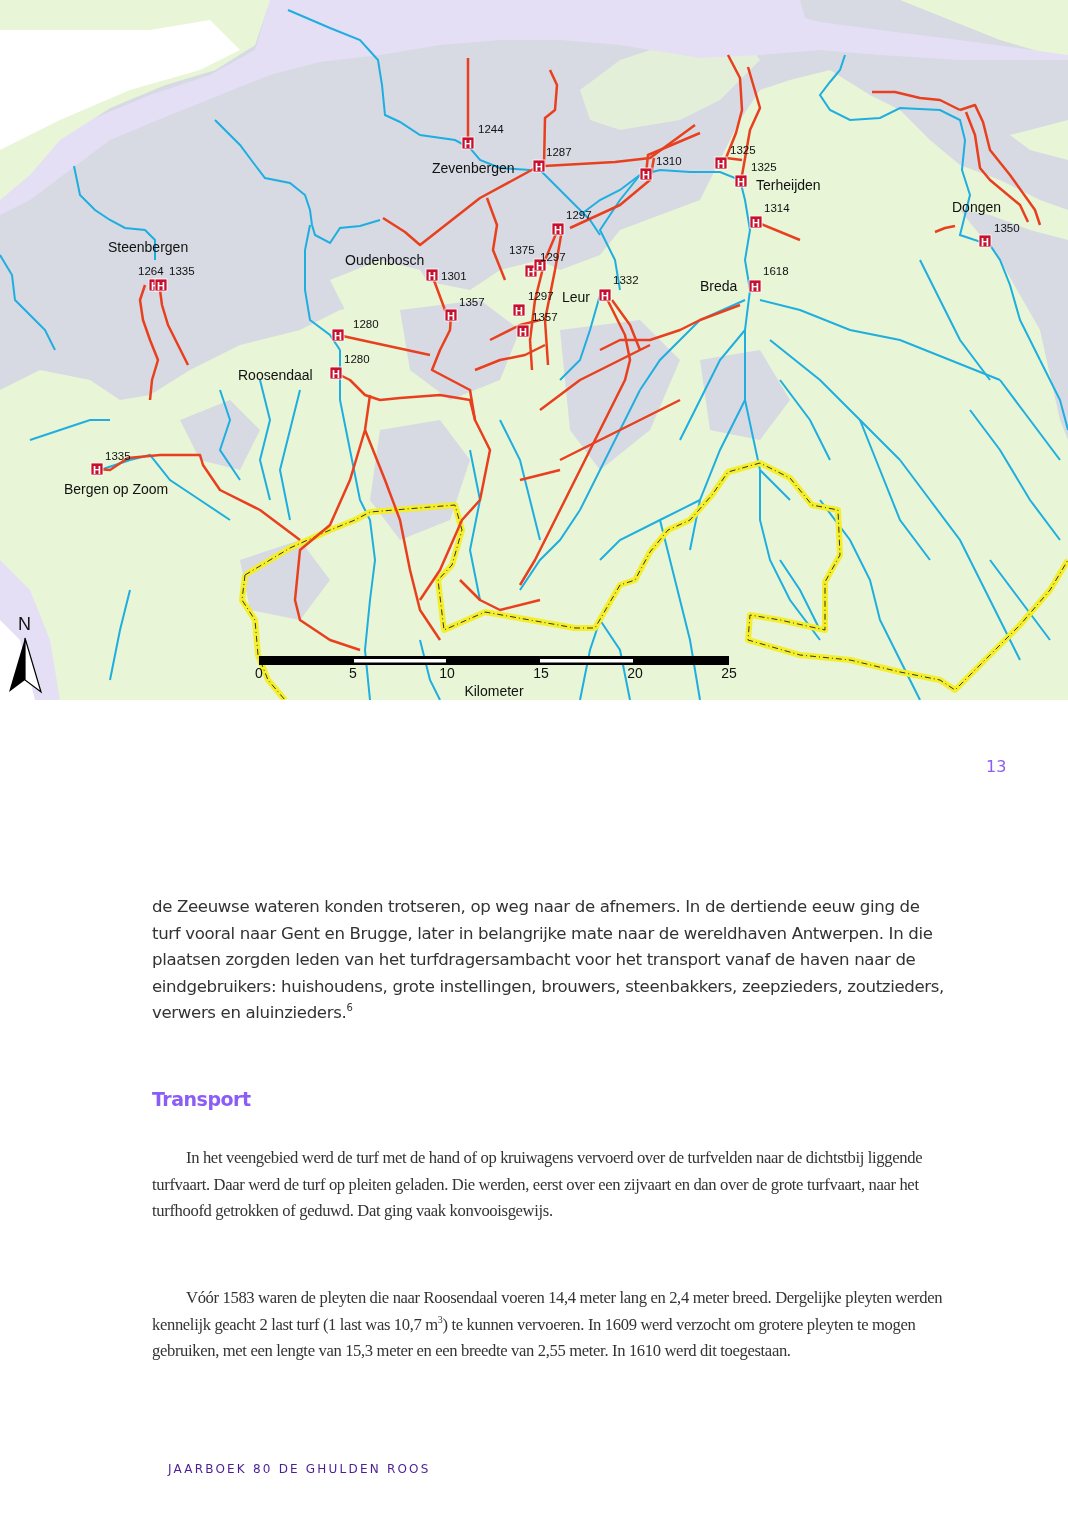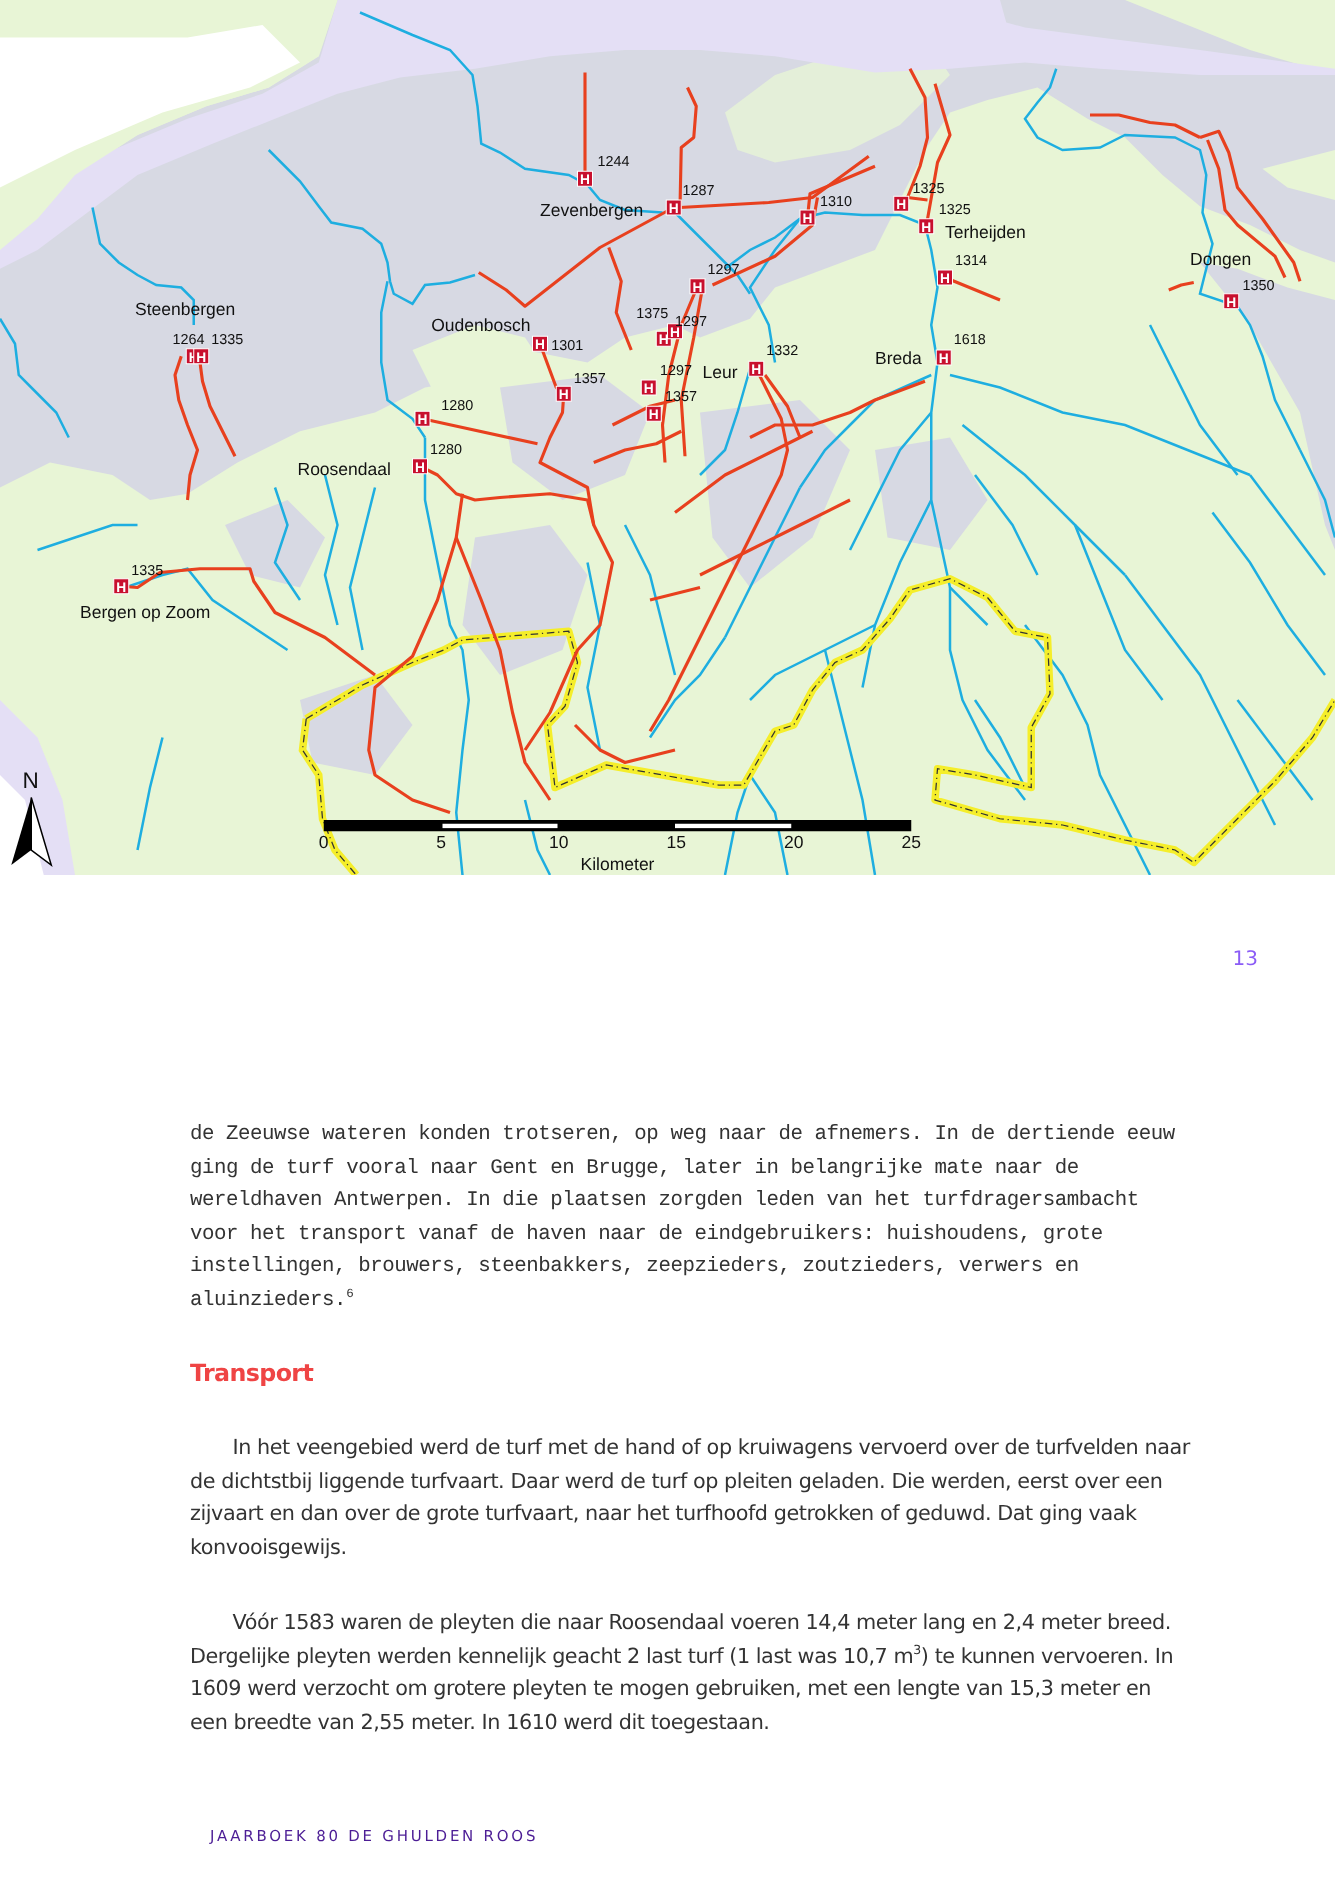--- a/index.html
+++ b/index.html
@@ -6,22 +6,22 @@
   body{width:1068px;height:1516px;position:relative;overflow:hidden;font-family:"DejaVu Sans",sans-serif;color:#2a2a2a;}
   #map{position:absolute;left:0;top:0;width:1068px;height:700px;overflow:hidden;background:#d7d9e3;}
   #map svg{position:absolute;left:0;top:0;}
   .place{font-family:"Liberation Sans",sans-serif;font-size:14px;fill:#111;}
   .yr{font-family:"Liberation Sans",sans-serif;font-size:11.5px;fill:#111;}
   .scale-lbl{font-family:"Liberation Sans",sans-serif;font-size:14px;fill:#111;}
   .caption{position:absolute;left:152px;top:726px;width:760px;font-family:"DejaVu Sans",sans-serif;font-style:italic;font-size:16.5px;line-height:26px;color:#333;letter-spacing:-0.2px;}
   .pagenum{position:absolute;left:986px;top:757px;font-size:16px;color:#8b5cf6;}
   .body-text{position:absolute;left:152px;width:800px;font-family:"DejaVu Sans",sans-serif;font-size:16.6px;line-height:26.5px;color:#333;letter-spacing:-0.35px;}
   .body-text p{margin:0;}
-  .indent{text-indent:34px;}
-  .heading{position:absolute;left:152px;top:1088px;font-family:"DejaVu Sans",sans-serif;font-weight:bold;font-size:19px;color:#ef4444;letter-spacing:-0.5px;}
+  .indent{text-indent:34px;font-family:Liberation Serif, serif;}
+  .heading{position:absolute;left:152px;top:1088px;font-family:"DejaVu Sans",sans-serif;font-weight:bold;font-size:19px;color:#8b5cf6;letter-spacing:-0.5px;}
   .footer{position:absolute;left:168px;top:1462px;font-family:"DejaVu Sans",sans-serif;font-size:12px;letter-spacing:2.2px;color:#4c1d95;}
   sup{font-size:10px;line-height:0;}
 </style>
 </head>
 <body>
 
 <div id="map">
   <svg width="1068" height="700" viewBox="0 0 1068 700">
 
     <g fill="#e8f5d6">
@@ -277,21 +277,21 @@
       <text x="729" y="678" text-anchor="middle" class="scale-lbl">25</text>
       <text x="494" y="696" text-anchor="middle" class="scale-lbl">Kilometer</text>
     </g>
   </svg>
 </div>
 
 <div class="caption">
 </div>
 <div class="pagenum">13</div>
 
-<div class="body-text" style="top:894px;font-family:Liberation Mono, monospace;">
+<div class="body-text" style="top:894px;">
   <p><span>de Zeeuwse wateren konden trotseren, op weg naar de afnemers. In de dertiende eeuw ging de turf vooral naar Gent en Brugge, later in belangrijke mate naar de wereldhaven Antwerpen. In die plaatsen zorgden leden van het turfdragersambacht voor het transport vanaf de haven naar de eindgebruikers: huishoudens, grote instellingen, brouwers, steenbakkers, zeepzieders, zoutzieders, verwers en aluinzieders.</span><sup>6</sup></p>
 </div>
 
 <div class="heading">Transport</div>
 
 <div class="body-text" style="top:1145px;">
   <p class="indent">In het veengebied werd de turf met de hand of op kruiwagens vervoerd over de turfvelden naar de dichtstbij liggende turfvaart. Daar werd de turf op pleiten geladen. Die werden, eerst over een zijvaart en dan over de grote turfvaart, naar het turfhoofd getrokken of geduwd. Dat ging vaak konvooisgewijs.</p>
 </div>
 
 <div class="body-text" style="top:1285px;">

